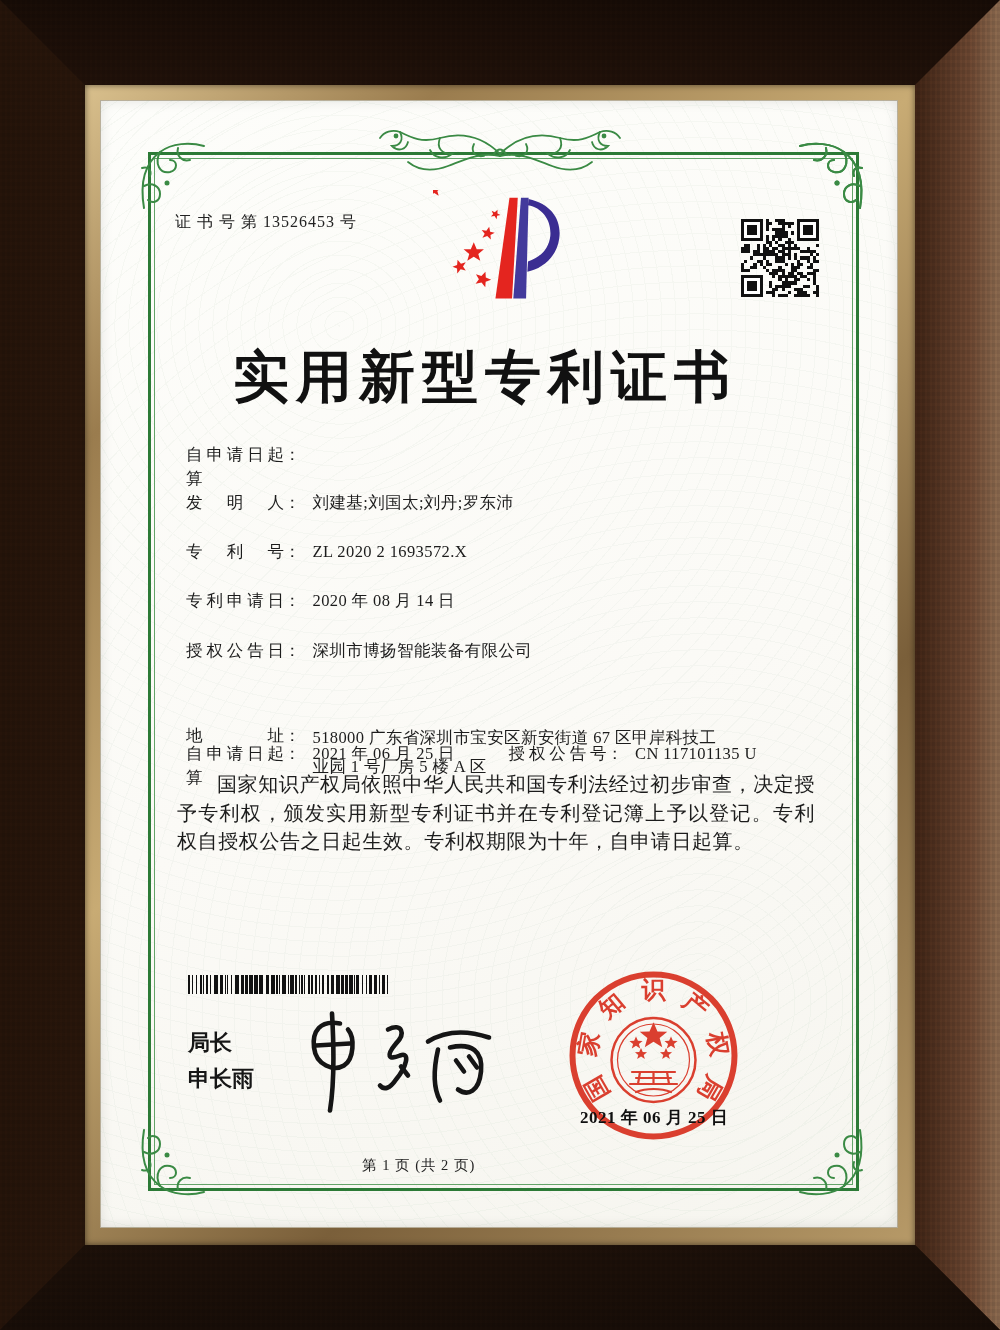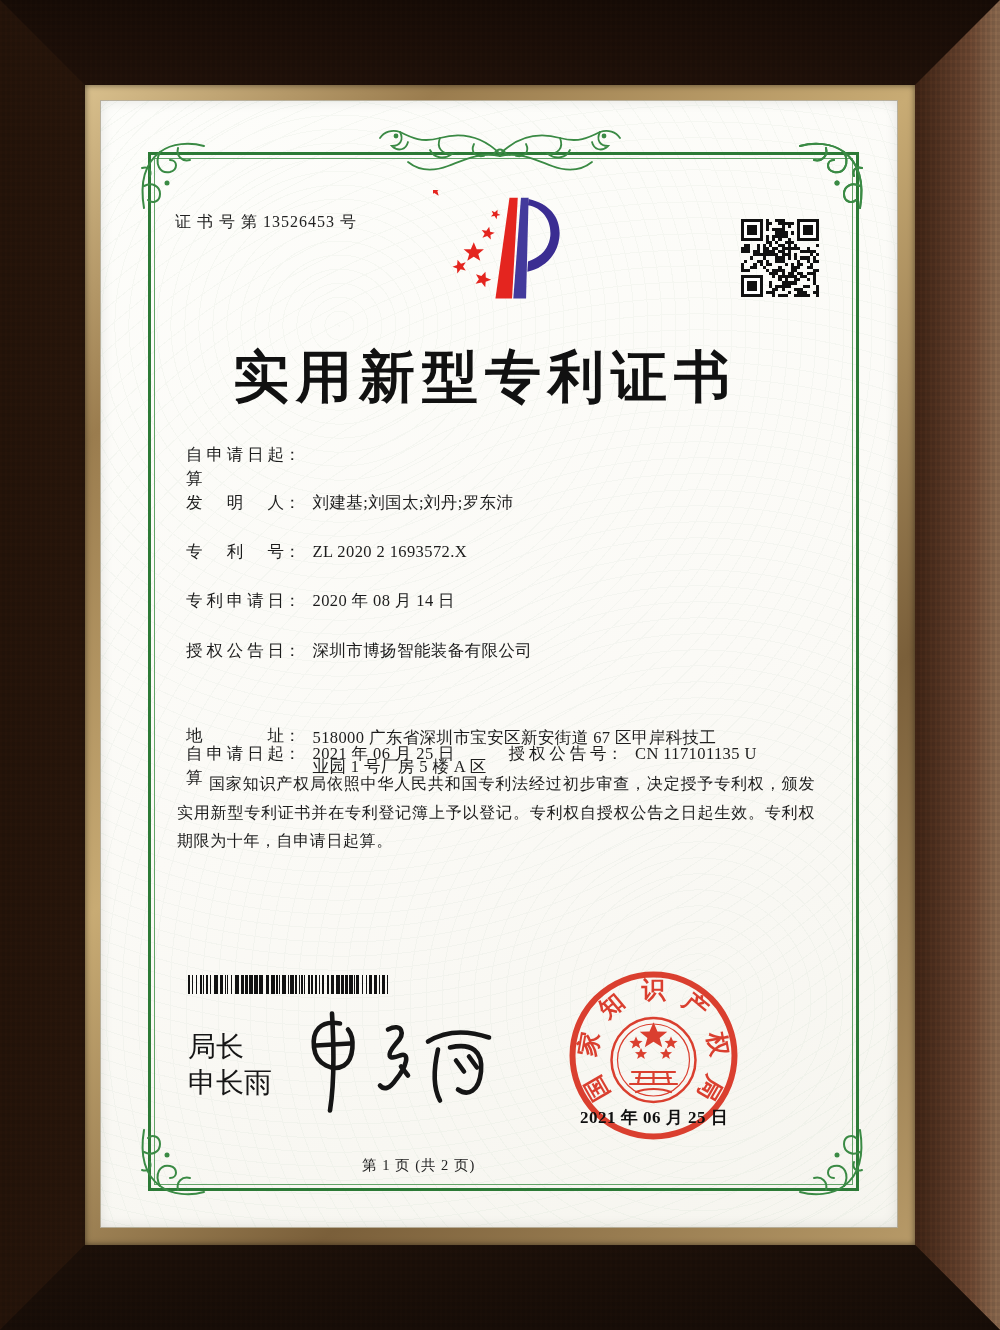--- a/index.html
+++ b/index.html
@@ -69,25 +69,25 @@
     left:35px;top:240px;width:700px;text-align:center;
     font-size:56px;font-weight:700;letter-spacing:7px;color:#111;
   }
   .row{position:absolute;left:86px;display:flex;font-size:16.5px;line-height:1.45;}
   .lab{display:inline-block;width:98px;text-align:justify;text-align-last:justify;flex:none;}
   .colon{flex:none;margin-right:12px;}
   .val{letter-spacing:.4px;}
   .r1{top:343px;} .r2{top:391px;} .r3{top:440px;} .r4{top:489px;} .r5{top:539px;}
   .r6{top:624px;} .r6 .val{width:412px;line-height:1.75;}
   .r7{top:642px;} .r7 .v1{width:196px;flex:none;}
-  .paras{left:77px;top:670px;width:638px;font-size:16px;line-height:28.5px;
+  .paras{left:77px;top:670px;width:638px;font-size:20px;line-height:28.5px;
          text-align:justify;letter-spacing:.6px;}
   .paras p{margin:0;text-indent:2em;}
   .barcode{left:88px;top:875px;width:204px;height:19px;}
-  .director{left:88px;font-size:28px;font-weight:400;
+  .director{left:88px;font-size:22px;font-weight:700;
             font-family:"Liberation Sans","DejaVu Sans",sans-serif;color:#161616;}
   .d1{top:928px;} .d2{top:964px;}
   .sig-box{left:200px;top:905px;width:200px;height:115px;}
   .seal-box{left:466px;top:868px;width:175px;height:175px;opacity:.92;}
   .seal-date{left:478px;top:1006px;width:152px;text-align:center;
              font-size:17px;font-weight:700;letter-spacing:.5px;color:#101010;}
   .footer-page{left:262px;top:1056px;width:200px;
                font-size:14.5px;letter-spacing:1px;color:#222;}
   svg{display:block;}
 </style>

